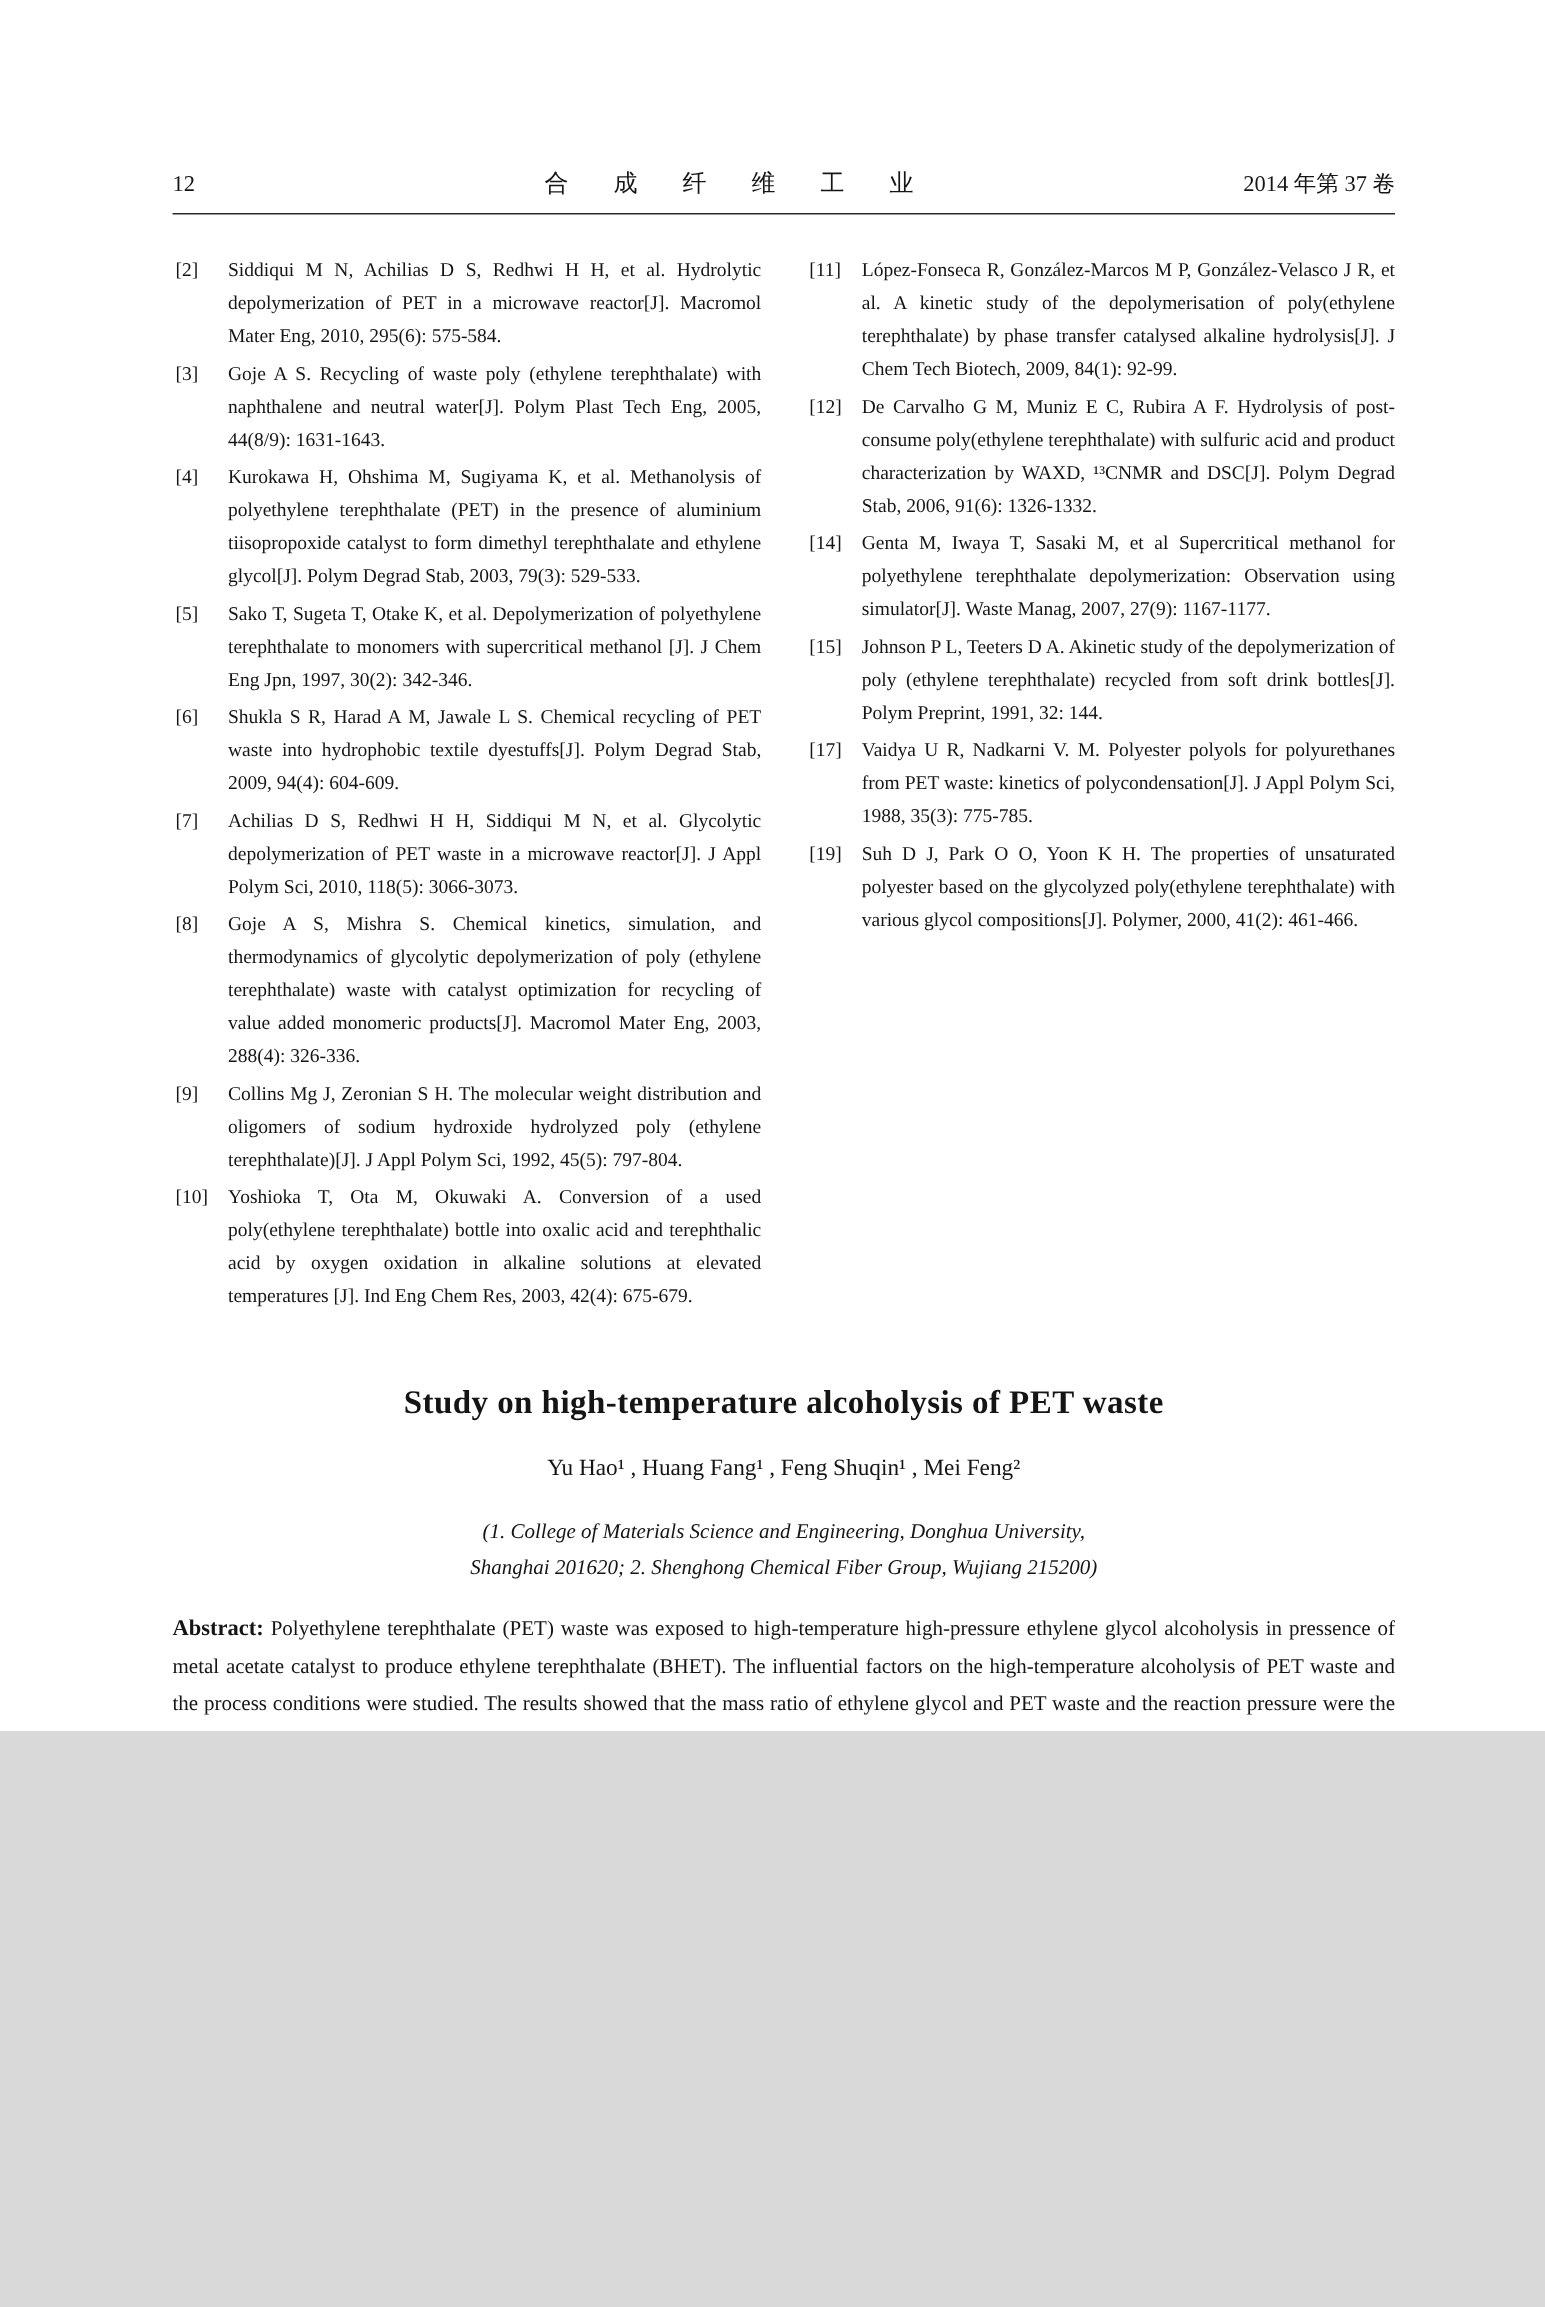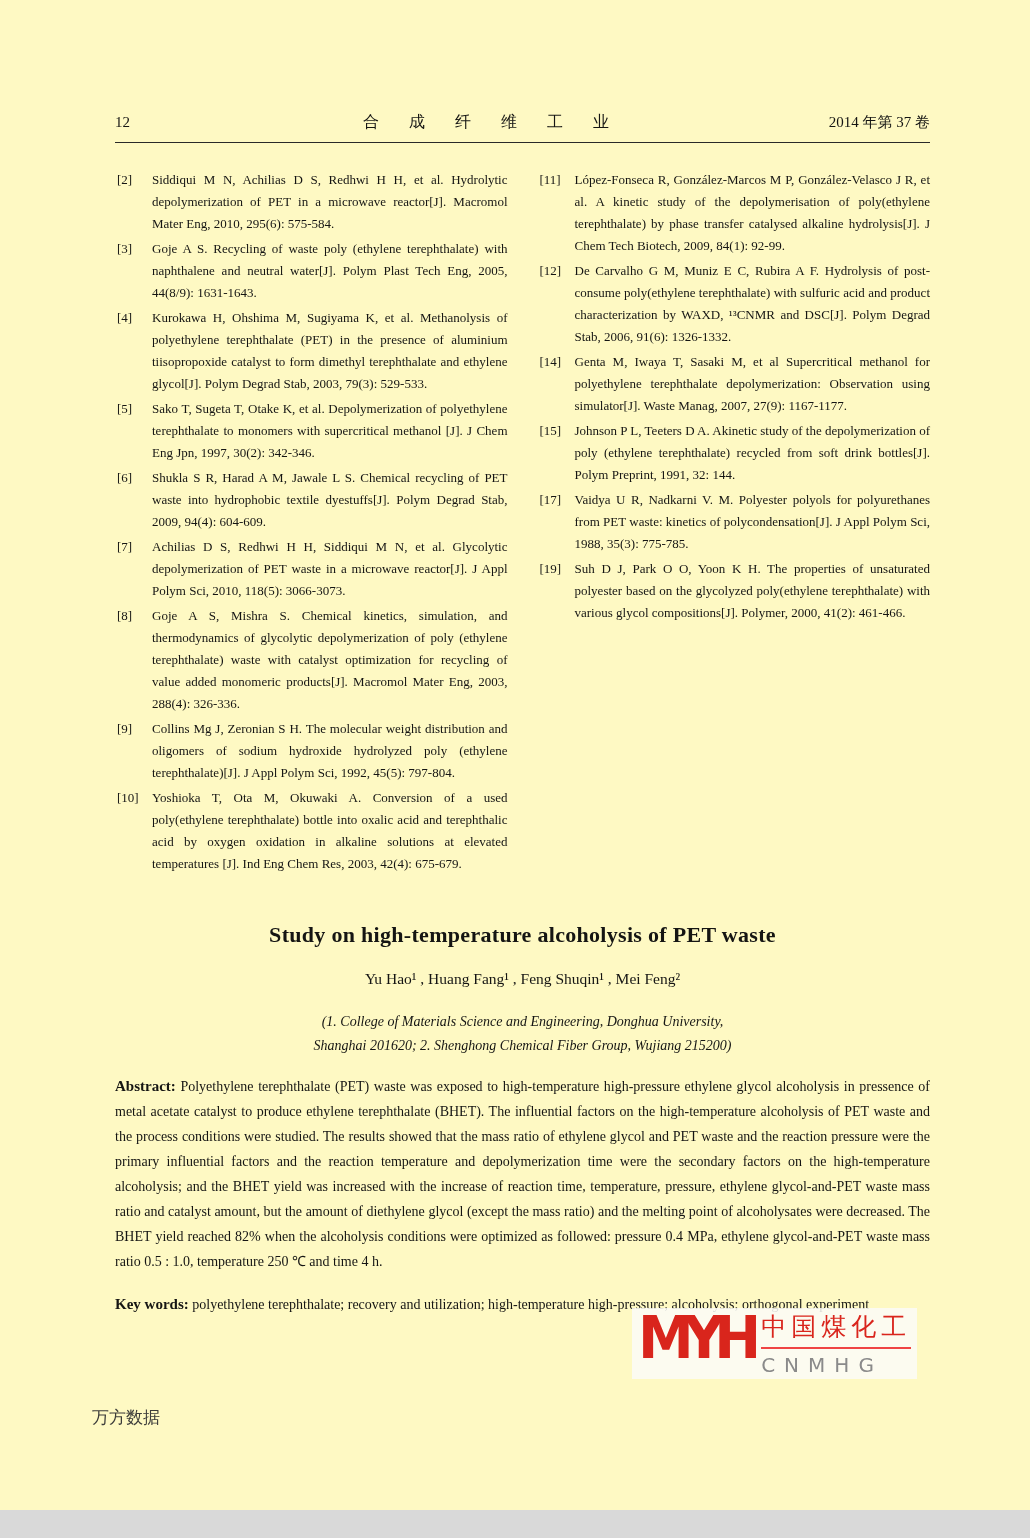--- a/index.html
+++ b/index.html
@@ -1,23 +1,23 @@
 <!DOCTYPE html>
 <html><head>
 <meta charset="utf-8">
 <style>
   * { box-sizing: border-box; }
   html, body { margin: 0; padding: 0; }
   body { background: #d9d9d9; }
   .page {
     position: relative;
     width: 1030px;
-    height: 1510px;
+    height: 1154px;
     margin: 0 auto;
-    background: #fef9c3;
+    background: #ffffff;
     color: #151513;
     font-family: "Liberation Serif", serif;
     overflow: hidden;
   }
   .content { padding: 112px 100px 0 115px; }
 
   
   .header { display: flex; align-items: baseline; font-size: 15px; }
   .header .pageno { width: 90px; }
   .header .jtitle { flex: 1; text-align: center; letter-spacing: 13px; font-size: 16px; }

